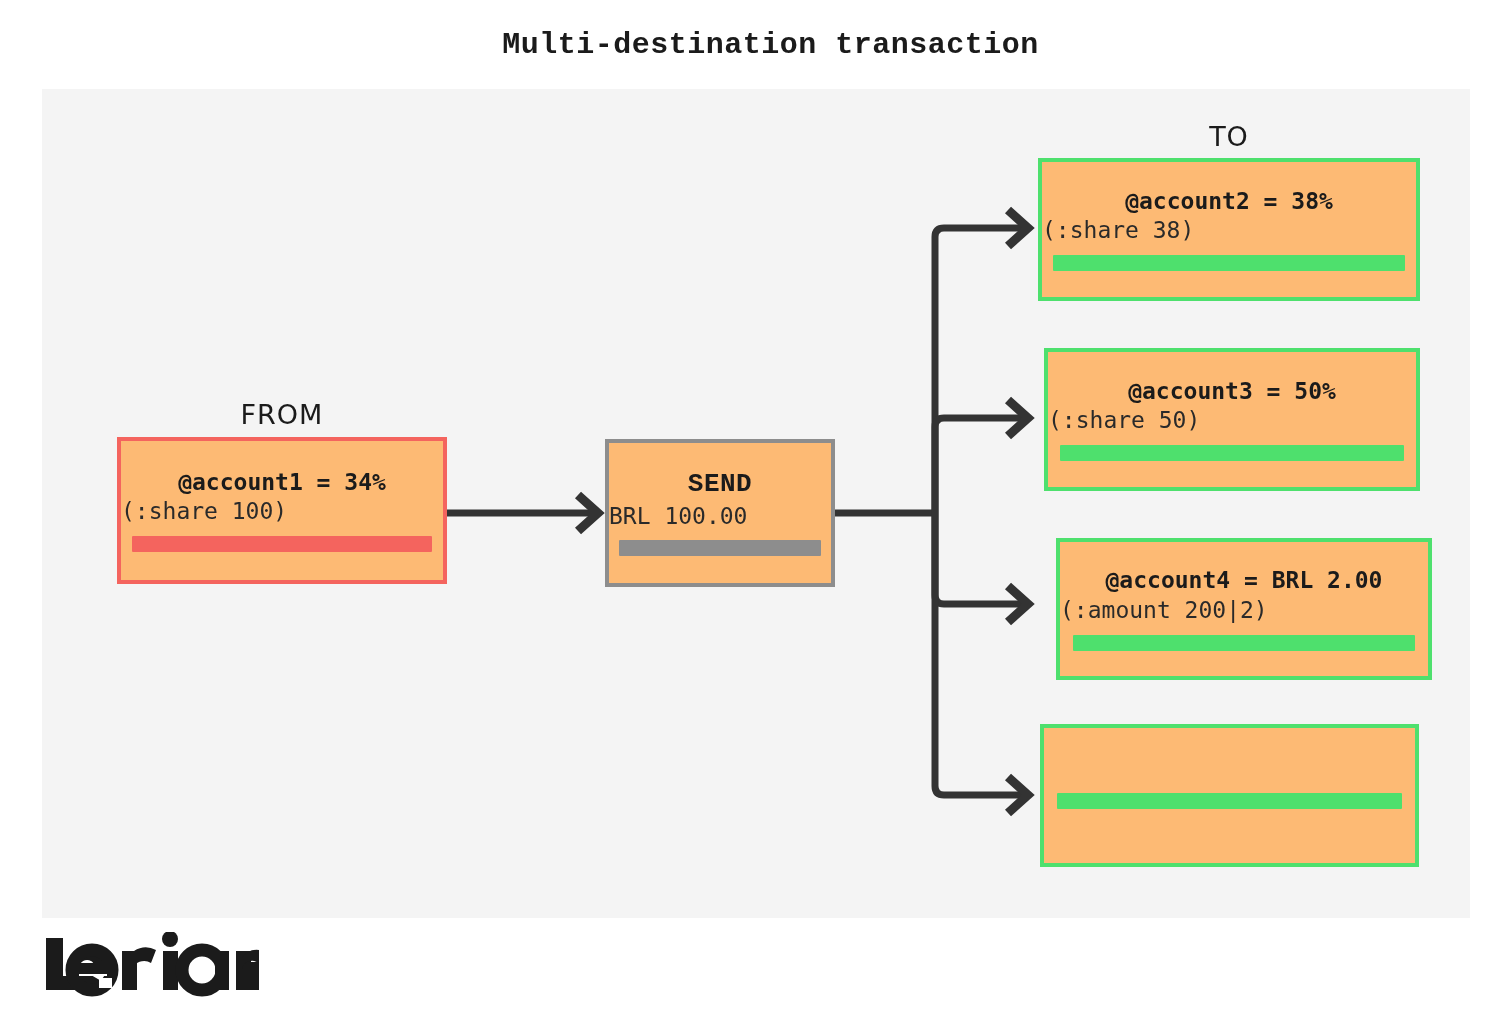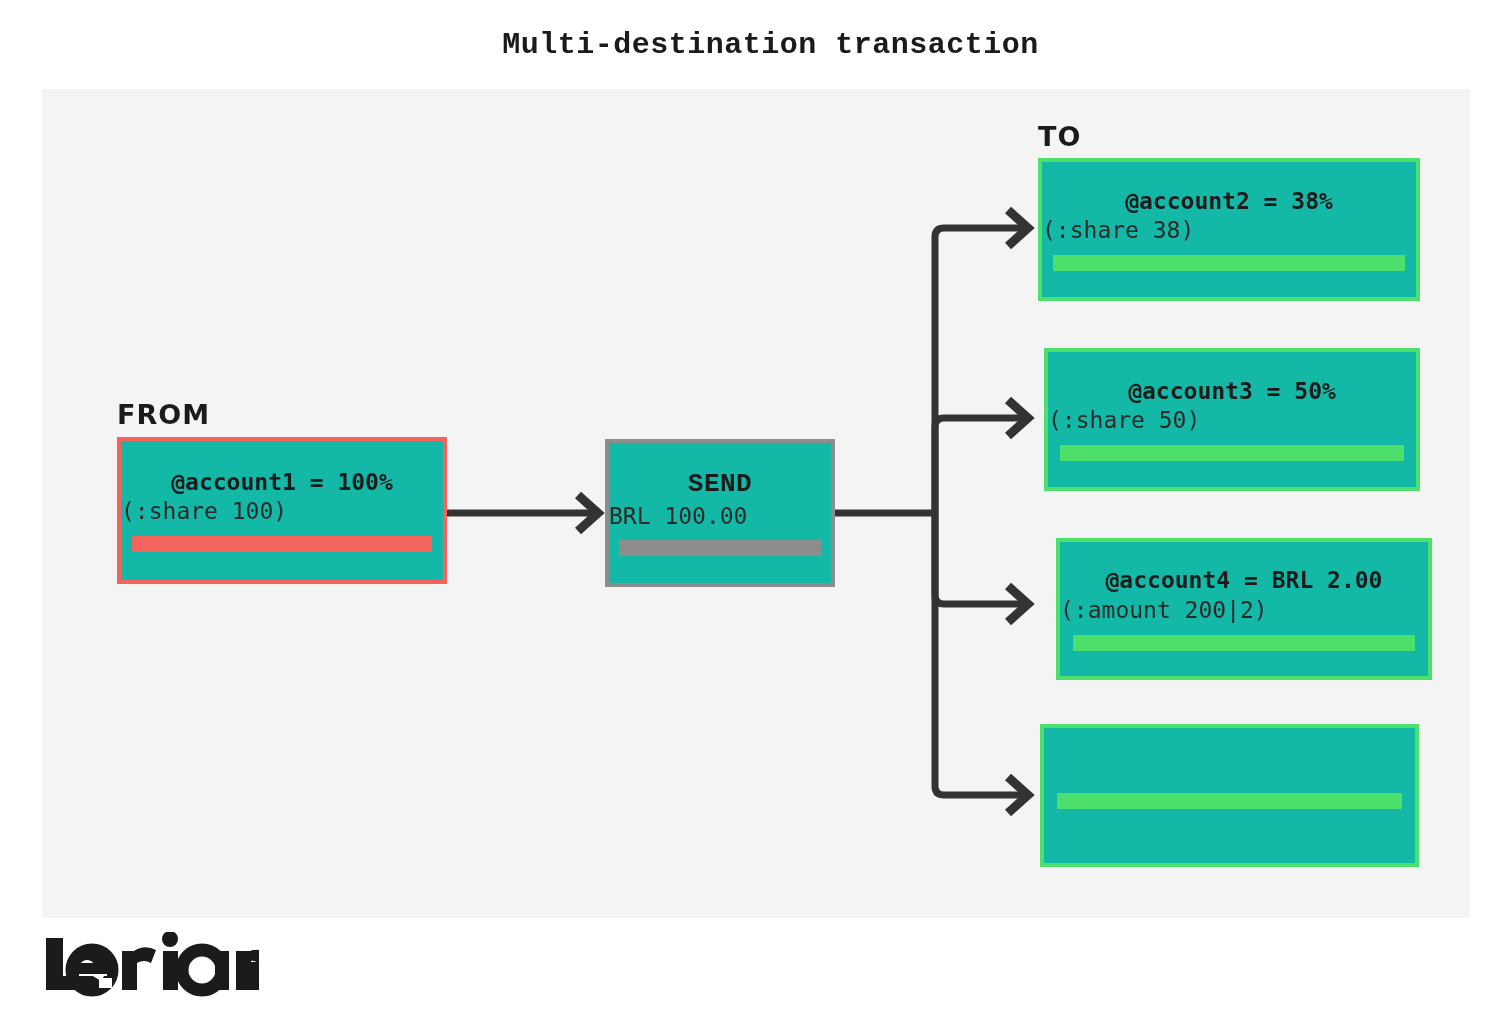--- a/index.html
+++ b/index.html
@@ -44,32 +44,33 @@
     top: 89px;
     width: 1428px;
     height: 829px;
     background: #f4f4f4;
   }
 
   
   .section-label {
     position: absolute;
     font-family: "DejaVu Sans", sans-serif;
-    font-weight: bold;
+    font-weight: normal;
     font-size: 27px;
     letter-spacing: 1px;
     color: #1b1b1b;
+    text-align: center;
   }
   #label-from { left: 117px; top: 399px; width: 330px; }
   #label-to   { left: 1038px; top: 121px; width: 382px; }
 
   
   .node-box {
     position: absolute;
-    background: #14b8a6;
+    background: #fdba74;
     box-sizing: border-box;
     display: flex;
     flex-direction: column;
     justify-content: center;
   }
   .node-box.red   { border: 4px solid #f4645e; }
   .node-box.gray  { border: 4px solid #8d8d8d; }
   .node-box.green { border: 4px solid #4ee06d; }
 
   .node-title {
@@ -175,21 +176,21 @@
     <g fill="none" stroke="#333333" stroke-width="9" stroke-linecap="butt" stroke-linejoin="miter">
       <polyline points="578,495 598,513 578,531"></polyline>
       <polyline points="1008,210 1028,228 1008,246"></polyline>
       <polyline points="1008,400 1028,418 1008,436"></polyline>
       <polyline points="1008,586 1028,604 1008,622"></polyline>
       <polyline points="1008,777 1028,795 1008,813"></polyline>
     </g>
   </svg>
 
   <div class="node-box red" id="node-from">
-    <div class="node-title">@account1 = 100%</div>
+    <div class="node-title">@account1 = 34%</div>
     <div class="node-sub">(:share 100)</div>
     <div class="node-bar red"></div>
   </div>
 
   <div class="node-box gray" id="node-send">
     <div class="node-title sans">SEND</div>
     <div class="node-sub">BRL 100.00</div>
     <div class="node-bar gray"></div>
   </div>
 

